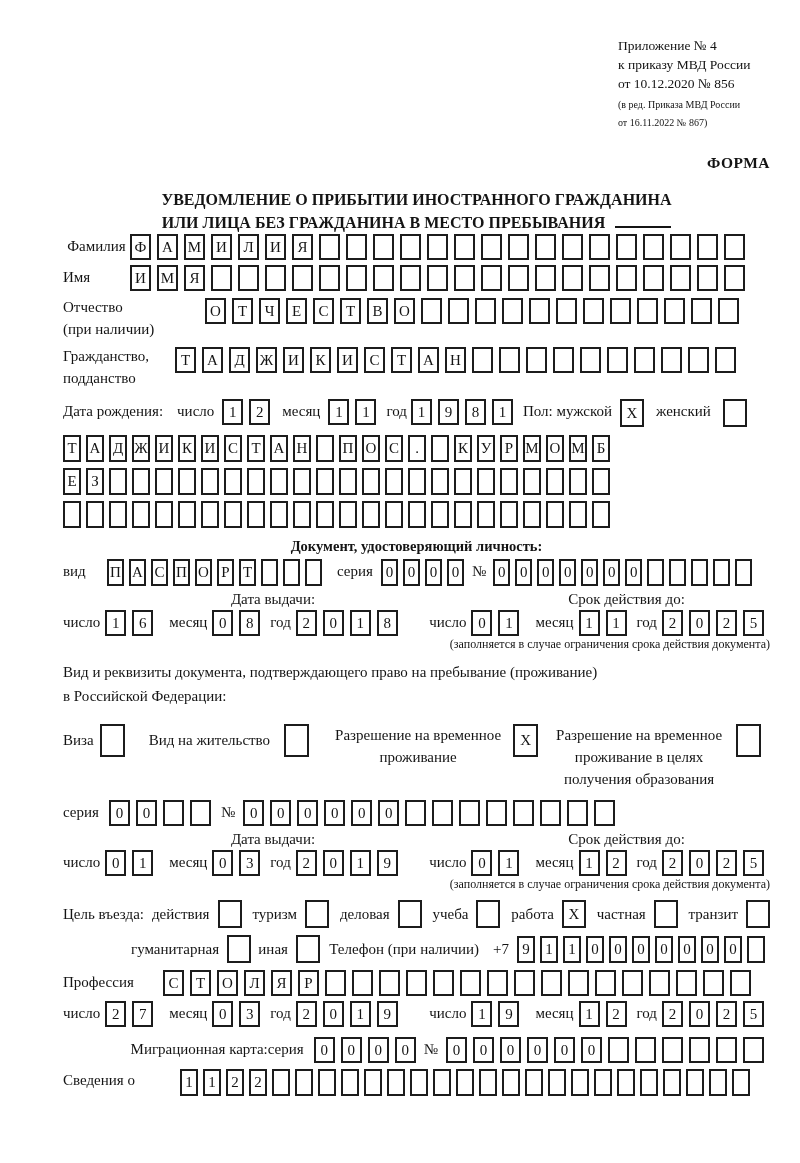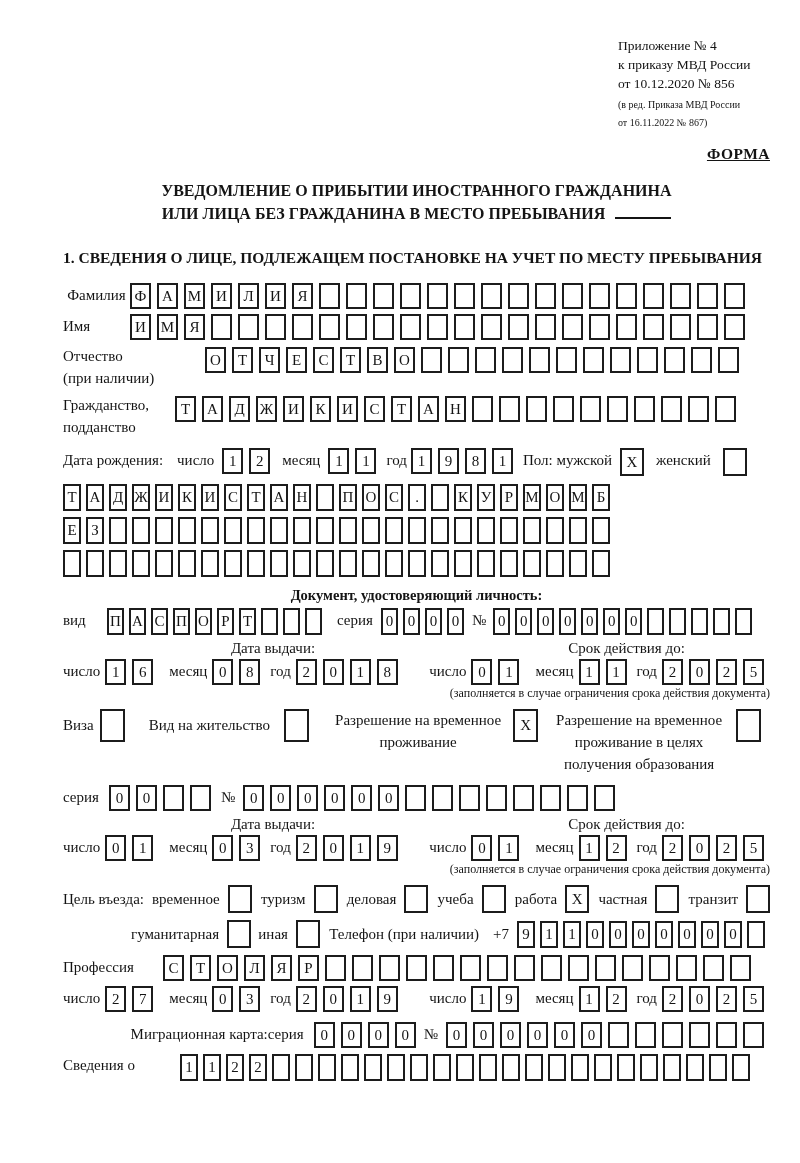--- a/index.html
+++ b/index.html
@@ -7,21 +7,21 @@
   body {
     width:800px; height:1163px;
     font-family:"Liberation Serif","DejaVu Serif",serif;
     color:#141414; font-size:15px; overflow:hidden;
   }
   .page { padding:36px 30px 0 63px; width:800px; }
 
   
   .appendix { margin-left:555px; font-size:13.5px; line-height:19px; }
   .appendix .edition { font-size:10px; line-height:18px; margin-top:3px; }
-  .form-label { text-align:right; font-weight:bold; font-size:15.5px; margin-top:13px; letter-spacing:0.5px;text-decoration:underline; }
+  .form-label { text-align:right; font-weight:bold; font-size:15.5px; margin-top:22px; letter-spacing:0.5px; }
 
   
   .title { text-align:center; font-weight:bold; font-size:16px; line-height:23px; margin-top:16px; }
   .blank-line { display:inline-block; width:56px; border-bottom:2px solid #141414; margin-left:10px; vertical-align:baseline; }
   .heading1 { font-weight:bold; font-size:15.5px; margin-top:24px; margin-bottom:16px; }
 
   
   .row { display:flex; align-items:flex-start; margin-bottom:5px; }
   .lbl { padding-top:4px; white-space:nowrap; }
   .cellrow { display:inline-flex; flex-wrap:nowrap; }
@@ -48,21 +48,21 @@
   .note { text-align:right; font-size:12px; margin-top:1px; margin-bottom:8px; }
 
   
   .cb .cell { width:24px; height:28px; margin-right:0; }
   .cbt .cell { width:25px; height:33px; margin-right:0; }
 
   .doc-heading { text-align:center; font-weight:bold; font-size:14.5px; margin:4px 0 4px 0; }
 
   .intro { line-height:24px; margin-top:4px; }
 
-  .visa-row { display:flex; align-items:flex-start; margin-top:4px; margin-bottom:10px; }
+  .visa-row { display:flex; align-items:flex-start; margin-top:16px; margin-bottom:10px; }
   .visa-row .opt-label { text-align:center; line-height:22px; }
 
   .purpose-row { display:flex; align-items:center; }
   .purpose-row .plbl { margin-right:8px; white-space:nowrap; }
   .purpose-row .pgap { flex:1; }
   .purpose2 { margin-top:7px; margin-bottom:7px; }
 </style>
 </head>
 <body>
 
@@ -80,21 +80,20 @@
       </div>
   </div>
 
   <div class="form-label">ФОРМА</div>
 
   <div class="title">
     <div>УВЕДОМЛЕНИЕ О ПРИБЫТИИ ИНОСТРАННОГО ГРАЖДАНИНА</div>
     <div><span>ИЛИ ЛИЦА БЕЗ ГРАЖДАНИНА В МЕСТО ПРЕБЫВАНИЯ</span><span class="blank-line"></span></div>
   </div>
 
-  <div class="heading1">1. СВЕДЕНИЯ О ЛИЦЕ, ПОДЛЕЖАЩЕМ ПОСТАНОВКЕ НА УЧЕТ ПО МЕСТУ ПРЕБЫВАНИЯ</div>
 
   <div class="row">
     <span class="lbl" style="width:67px;text-align:center;">Фамилия</span>
     <span class="cellrow">
         <span class="cell">Ф</span>
         <span class="cell">А</span>
         <span class="cell">М</span>
         <span class="cell">И</span>
         <span class="cell">Л</span>
         <span class="cell">И</span>
@@ -397,20 +396,24 @@
       <span class="cellrow">
           <span class="cell">2</span>
           <span class="cell">0</span>
           <span class="cell">2</span>
           <span class="cell">5</span>
         </span>
     </div>
   </div>
   <div class="note">(заполняется в случае ограничения срока действия документа)</div>
 
+  <div class="intro">
+    <div>Вид и реквизиты документа, подтверждающего право на пребывание (проживание)</div>
+    <div>в Российской Федерации:</div>
+  </div>
 
   <div class="visa-row">
     <span class="lbl" style="padding-top:8px; margin-right:6px;">Виза</span>
     <span class="cellrow cbt">
         <span class="cell"></span>
       </span>
     <span style="width:24px;"></span>
     <span class="lbl" style="padding-top:8px; margin-right:14px;">Вид на жительство</span>
     <span class="cellrow cbt">
         <span class="cell"></span>
@@ -504,21 +507,21 @@
           <span class="cell">0</span>
           <span class="cell">2</span>
           <span class="cell">5</span>
         </span>
     </div>
   </div>
   <div class="note">(заполняется в случае ограничения срока действия документа)</div>
 
   <div class="purpose-row">
     <span class="plbl">Цель въезда:</span>
-    <span class="plbl">временное</span>
+    <span class="plbl">действия</span>
     <span class="cellrow cb">
         <span class="cell"></span>
       </span>
       <span class="pgap"></span>
     <span class="plbl">туризм</span>
     <span class="cellrow cb">
         <span class="cell"></span>
       </span>
       <span class="pgap"></span>
     <span class="plbl">деловая</span>

